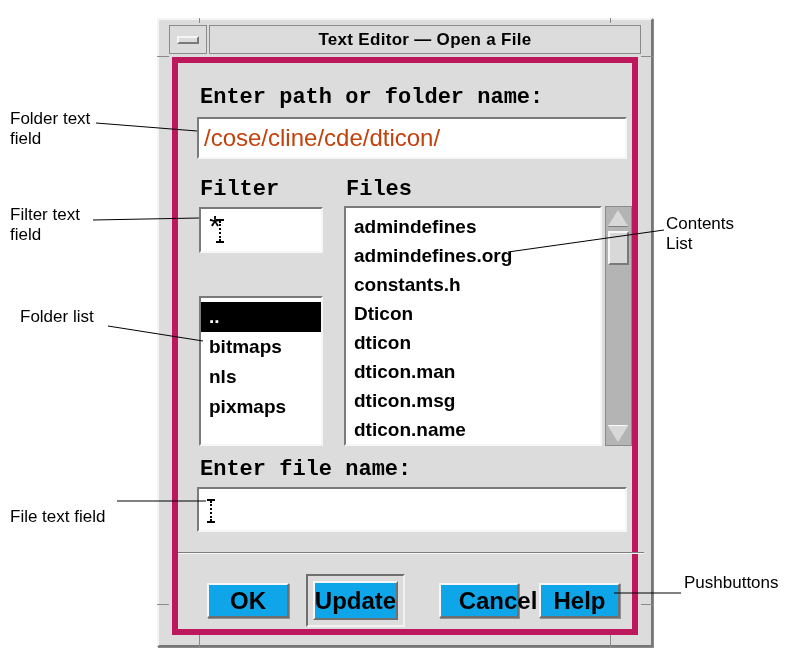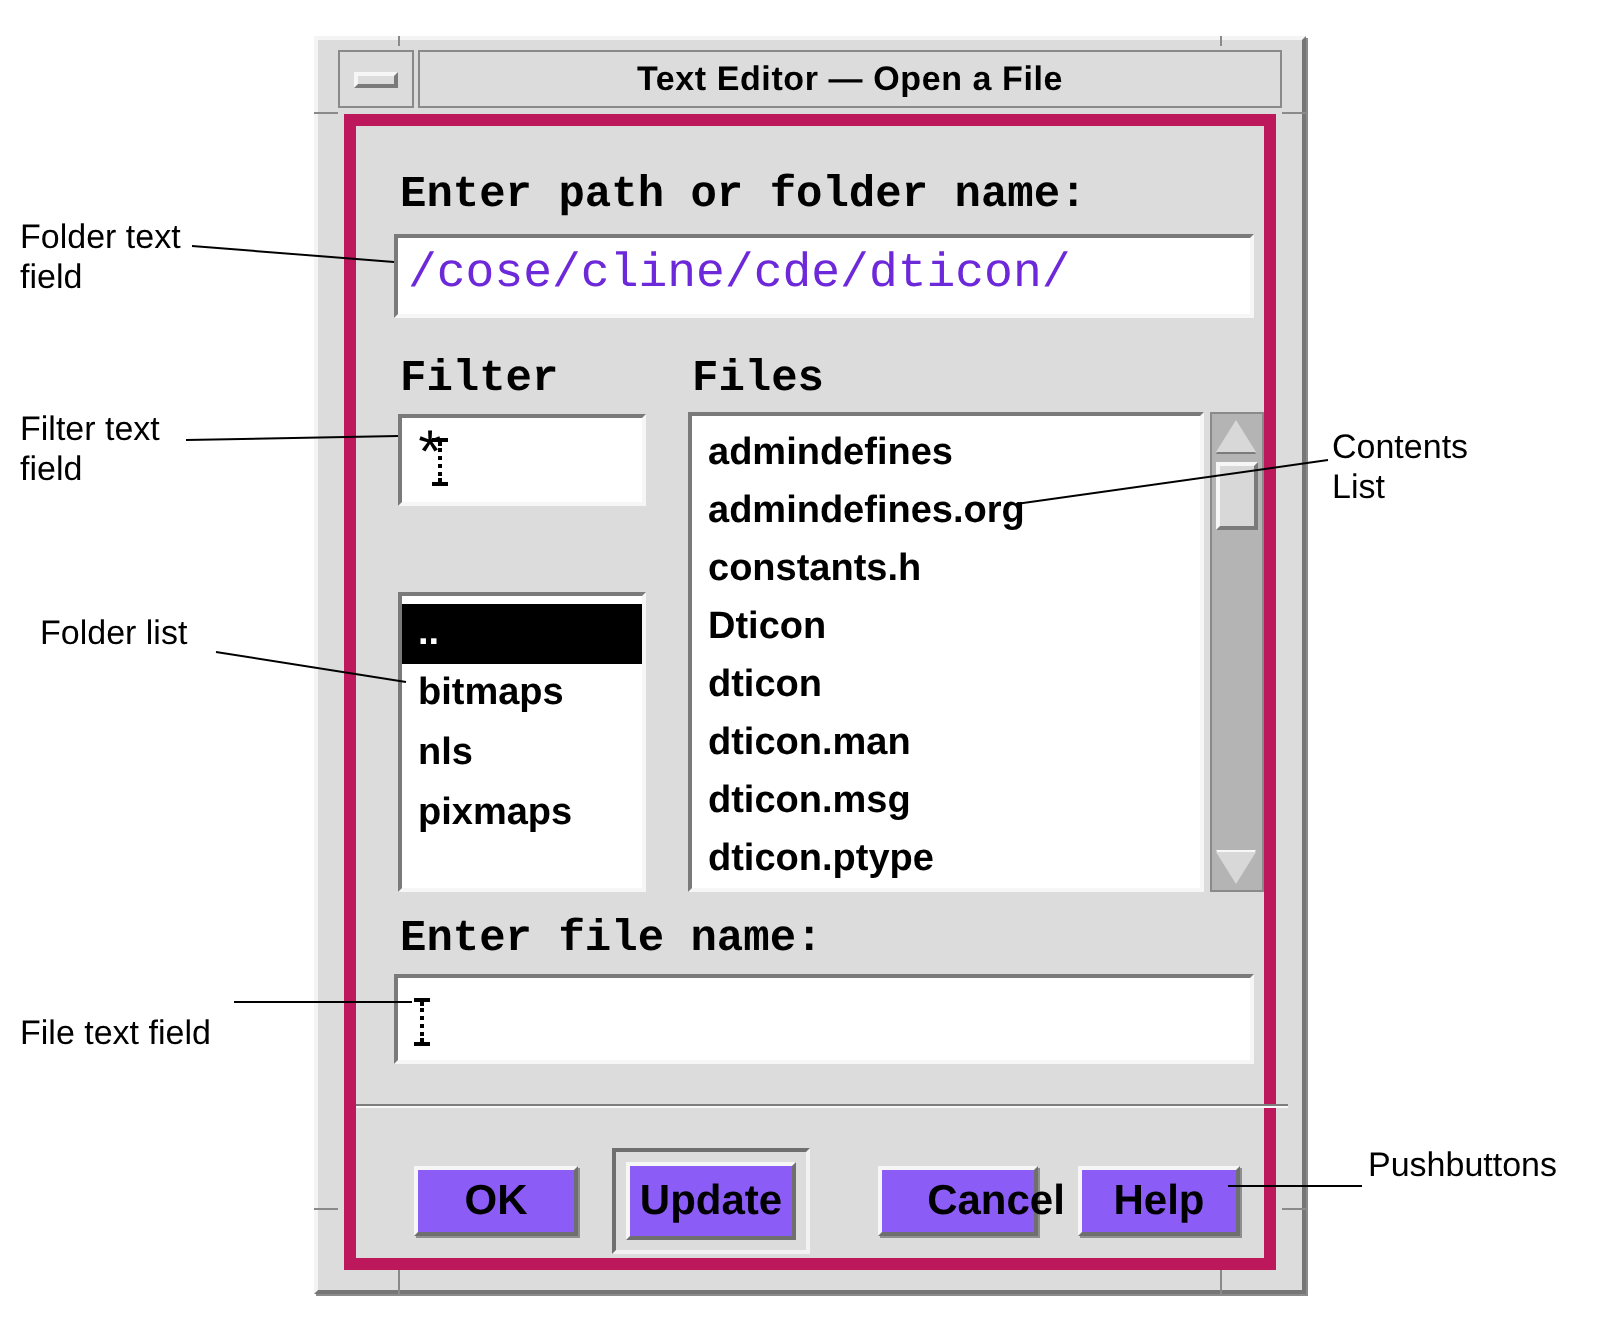--- a/index.html
+++ b/index.html
@@ -24,21 +24,21 @@
   #title-text { font-weight:bold; font-size:17px; color:#000; letter-spacing:0.3px; }
 
   #client { position:absolute; left:13px; top:37px; width:466px; height:578px;
             background:#dcdcdc; border:6px solid #be185d; }
 
   
   .label { position:absolute; font-family:"Liberation Mono", monospace; font-weight:bold;
            font-size:22px; color:#000; white-space:nowrap; }
   .field { position:absolute; background:#ffffff;
            border:2px solid; border-color:#7a7a7a #f6f6f6 #f6f6f6 #7a7a7a; }
-  .mono-val { font-family:Liberation Mono, monospace; font-size:24px; color:#6d28d9;
+  .mono-val { font-family:Liberation Sans, sans-serif; font-size:24px; color:#c2410c;
               white-space:pre; line-height:38px; padding-left:5px; }
   .listbox { position:absolute; background:#ffffff;
              border:2px solid; border-color:#7a7a7a #f6f6f6 #f6f6f6 #7a7a7a;
              overflow:hidden; }
   .list-item { font-weight:bold; font-size:19px; color:#000; line-height:29px;
                padding-left:8px; white-space:nowrap; }
   .folder-item { line-height:30px; }
   .selected { background:#000000; color:#ffffff; }
 
   
@@ -56,21 +56,21 @@
   .sb-arrow { position:absolute; left:2px; width:20px; height:0; border-left:10px solid transparent;
               border-right:10px solid transparent; }
   #sb-up   { top:3px;    border-bottom:16px solid #d8d8d8; filter:drop-shadow(0 1px 0 #7c7c7c); }
   #sb-down { bottom:3px; border-top:16px solid #d8d8d8;   filter:drop-shadow(0 -1px 0 #f8f8f8); }
   #sb-thumb { position:absolute; left:2px; top:24px; width:21px; height:34px; background:#d8d8d8;
               border:2px solid; border-color:#f6f6f6 #7a7a7a #7a7a7a #f6f6f6; }
 
   #separator { position:absolute; left:0; top:489px; width:466px; height:2px;
                border-top:1px solid #7d7d7d; border-bottom:1px solid #f8f8f8; }
 
-  .btn { position:absolute; background:#8b5cf6; font-weight:bold; font-size:21px; color:#000;
+  .btn { position:absolute; background:#0ea5e9; font-weight:bold; font-size:24px; color:#000;
          border:2px solid; border-color:#f6f6f6 #6f6f6f #6f6f6f #f6f6f6;
          display:flex; align-items:center; justify-content:center;
          box-shadow:1px 1px 0 #8f8f8f; font-family:"Liberation Sans", sans-serif; }
   #default-frame { position:absolute; left:128px; top:511px; width:99px; height:53px;
                    border:2px solid; border-color:#6f6f6f #f2f2f2 #f2f2f2 #6f6f6f; padding:5px; }
   #btn-update { position:relative; width:100%; height:100%; left:0; top:0; box-shadow:none; }
 
   
   .callout { position:absolute; font-size:17px; color:#000; line-height:1.2;
              white-space:pre-line; font-family:"Liberation Sans", sans-serif; }
@@ -115,21 +115,21 @@
 
     <div class="label" style="left:168px; top:114px;">Files</div>
     <div class="listbox" style="left:166px; top:143px; width:258px; height:240px; padding-top:4px;">
       <div class="list-item">admindefines</div>
       <div class="list-item">admindefines.org</div>
       <div class="list-item">constants.h</div>
       <div class="list-item">Dticon</div>
       <div class="list-item">dticon</div>
       <div class="list-item">dticon.man</div>
       <div class="list-item">dticon.msg</div>
-      <div class="list-item">dticon.ptype</div>
+      <div class="list-item">dticon.name</div>
     </div>
 
     <div id="scrollbar">
       <div id="sb-up" class="sb-arrow"></div>
       <div id="sb-thumb"></div>
       <div id="sb-down" class="sb-arrow"></div>
     </div>
 
     <div class="listbox" style="left:21px; top:233px; width:124px; height:150px; padding-top:4px;">
       <div class="list-item folder-item selected">..</div>

